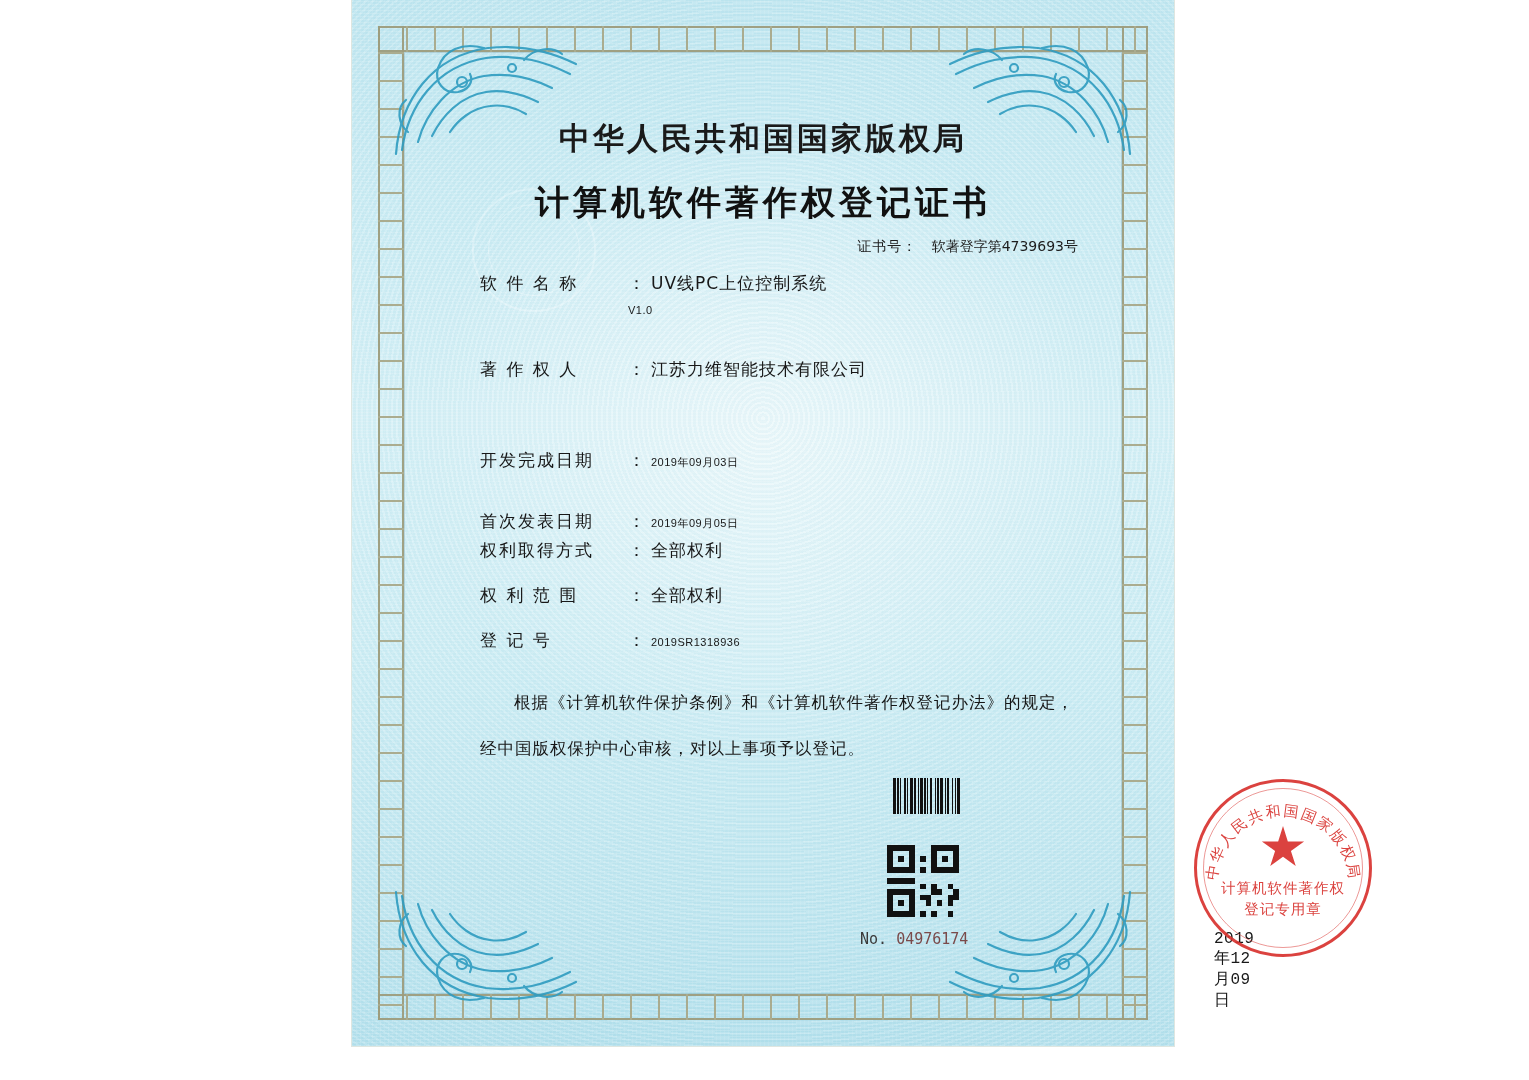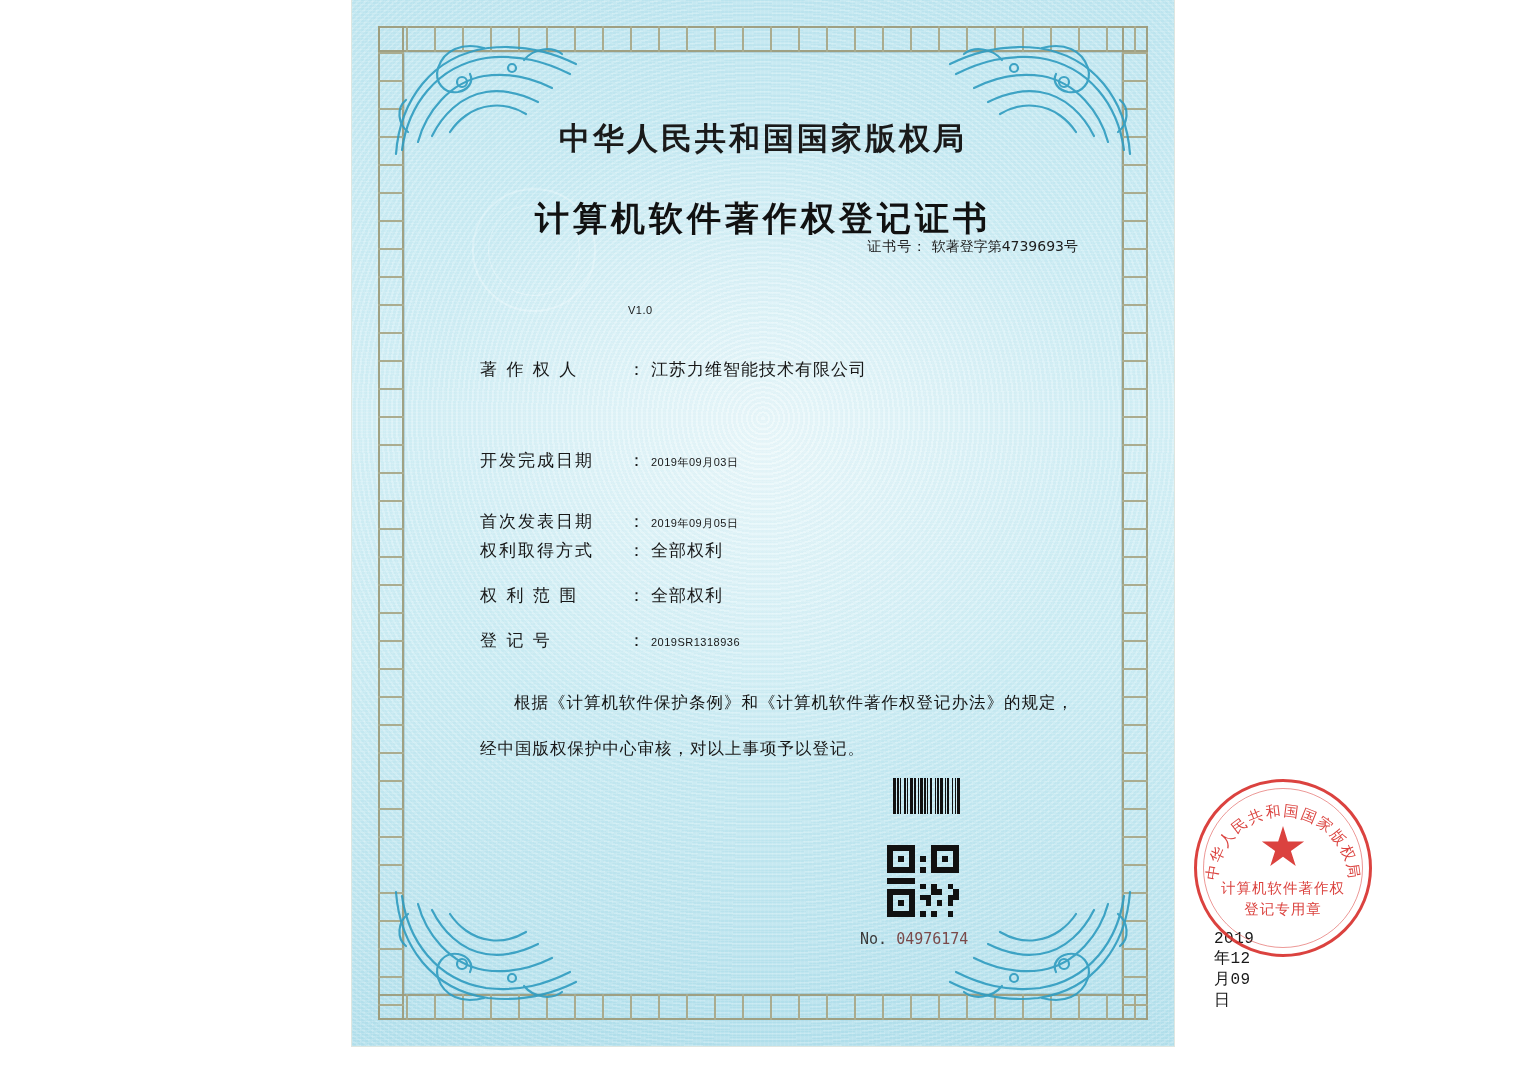--- a/index.html
+++ b/index.html
@@ -103,40 +103,40 @@
     left: 0; right: 0; top: 118px;
     text-align: center;
     font-size: 31px;
     letter-spacing: 3px;
     color: #1a1a1a;
     font-weight: 700;
     font-family: "DejaVu Sans", sans-serif;
   }
   #doc-title {
     position: absolute;
-    left: 0; right: 0; top: 196px;
+    left: 0; right: 0; top: 180px;
     text-align: center;
     font-size: 34px;
     letter-spacing: 4px;
     color: #111111;
     font-weight: 700;
     font-family: "DejaVu Sans", sans-serif;
   }
 
   #cert-no-row {
     position: absolute;
     right: 96px;
     top: 238px;
     font-size: 14px;
     color: #1d1d1d;
     white-space: nowrap;
     font-family: "DejaVu Sans", sans-serif;
   }
   #cert-no-row .lbl { letter-spacing: 1px; }
-  #cert-no-row .val { letter-spacing: 0px; }
+  #cert-no-row .val { margin-left: 10px; letter-spacing: 0px; }
 
   .field {
     position: absolute;
     left: 128px;
     font-size: 17px;
     color: #181818;
     white-space: nowrap;
   }
   .field .label {
     display: inline-block;
@@ -392,20 +392,23 @@
     <div id="content">
 
       <div id="org-title">中华人民共和国国家版权局</div>
       <div id="doc-title">计算机软件著作权登记证书</div>
 
       <div id="cert-no-row">
         <span class="lbl">证书号：</span>
         <span class="val">软著登字第4739693号</span>
       </div>
 
+      <div class="field" id="f-name">
+        <span class="label">软 件 名 称</span><span class="colon">：</span><span class="value cnv">UV线PC上位控制系统</span>
+      </div>
 
       <div class="field" id="f-version">
         <span class="value">V1.0</span>
       </div>
 
       <div class="field" id="f-owner">
         <span class="label">著 作 权 人</span><span class="colon">：</span><span class="value cnv">江苏力维智能技术有限公司</span>
       </div>
 
       <div class="field" id="f-devdate">

